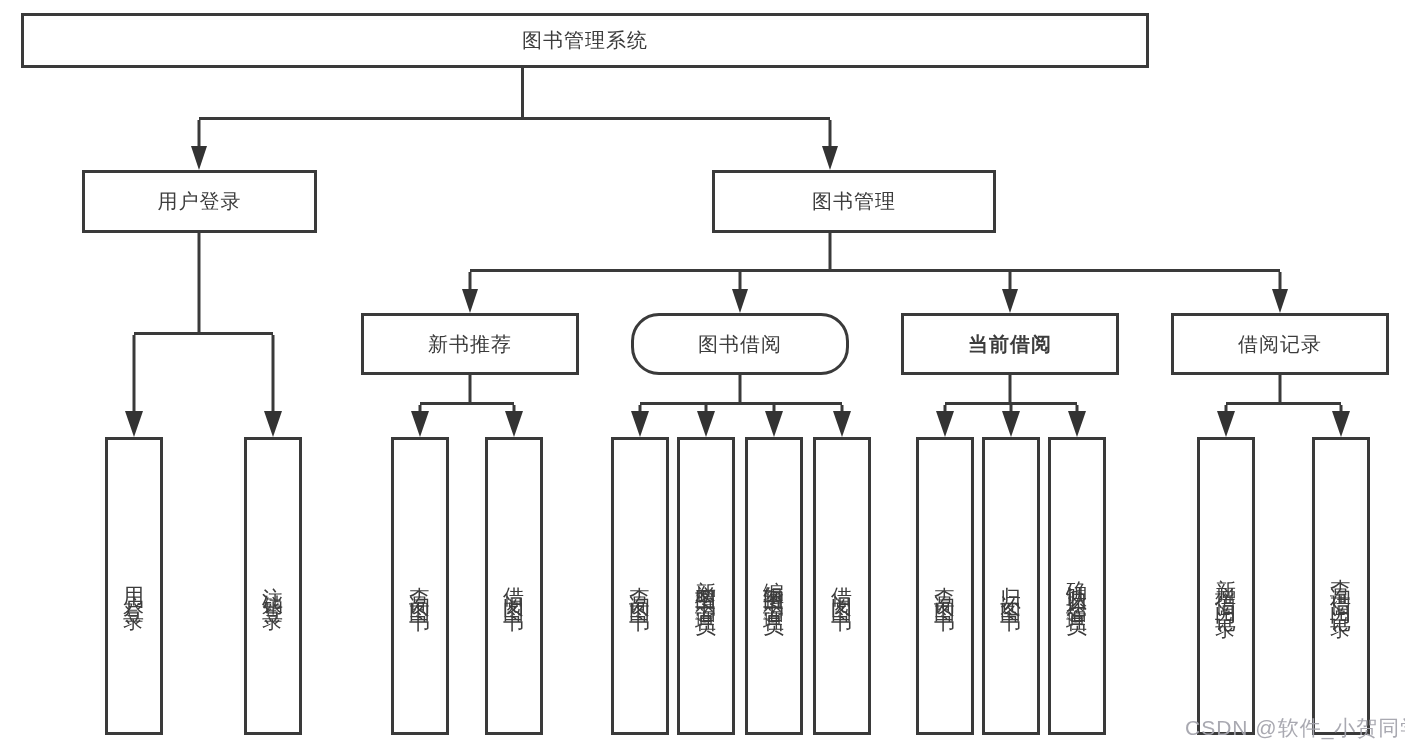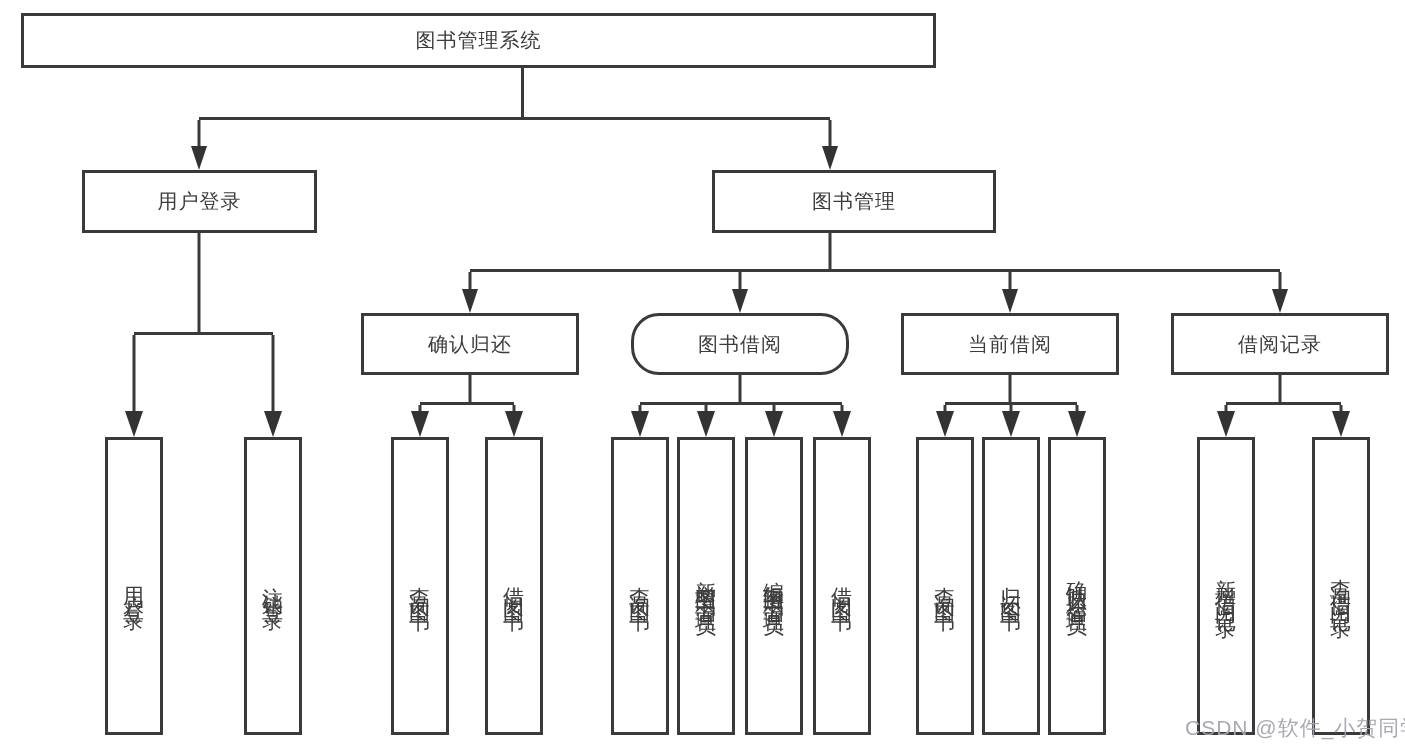--- a/index.html
+++ b/index.html
@@ -40,30 +40,30 @@
   .node-v {
     font-size: 21px;
   }
   .vtext {
     writing-mode: vertical-rl;
     text-orientation: mixed;
     letter-spacing: 8px;
     line-height: 1;
     white-space: nowrap;
   }
-  .root  { left: 21px;  top: 13px;  width: 915px; height: 55px; }
+  .root  { left: 21px;  top: 13px;  width: 1128px; height: 55px; }
 
   .lvl2  { top: 170px; height: 63px; }
   .b-userlogin { left: 82px;  width: 235px; }
   .b-bookmgmt  { left: 712px; width: 284px; }
 
   .lvl3  { top: 313px; height: 62px; width: 218px; }
   .b-newbooks   { left: 361px;  }
   .b-borrow     { left: 631px; border-radius: 28px;  }
-  .b-current    { left: 901px;  }
+  .b-current    { left: 901px; font-weight: bold;  }
   .b-records    { left: 1171px; }
 
   .leaf { top: 437px; height: 298px; width: 58px; }
   .lf-1a { left: 105px;  }
   .lf-1b { left: 244px;  }
   .lf-2a { left: 391px;  }
   .lf-2b { left: 485px;  }
   .lf-3a { left: 611px;  }
   .lf-3b { left: 677px;  }
   .lf-3c { left: 745px;  }
@@ -166,21 +166,21 @@
   </div>
 
   <div class="node node-h lvl2 b-userlogin">
     <span>用户登录</span>
   </div>
   <div class="node node-h lvl2 b-bookmgmt">
     <span>图书管理</span>
   </div>
 
   <div class="node node-h lvl3 b-newbooks">
-    <span>确认归还</span>
+    <span>新书推荐</span>
   </div>
   <div class="node node-h lvl3 b-borrow">
     <span>图书借阅</span>
   </div>
   <div class="node node-h lvl3 b-current">
     <span>当前借阅</span>
   </div>
   <div class="node node-h lvl3 b-records">
     <span>借阅记录</span>
   </div>

